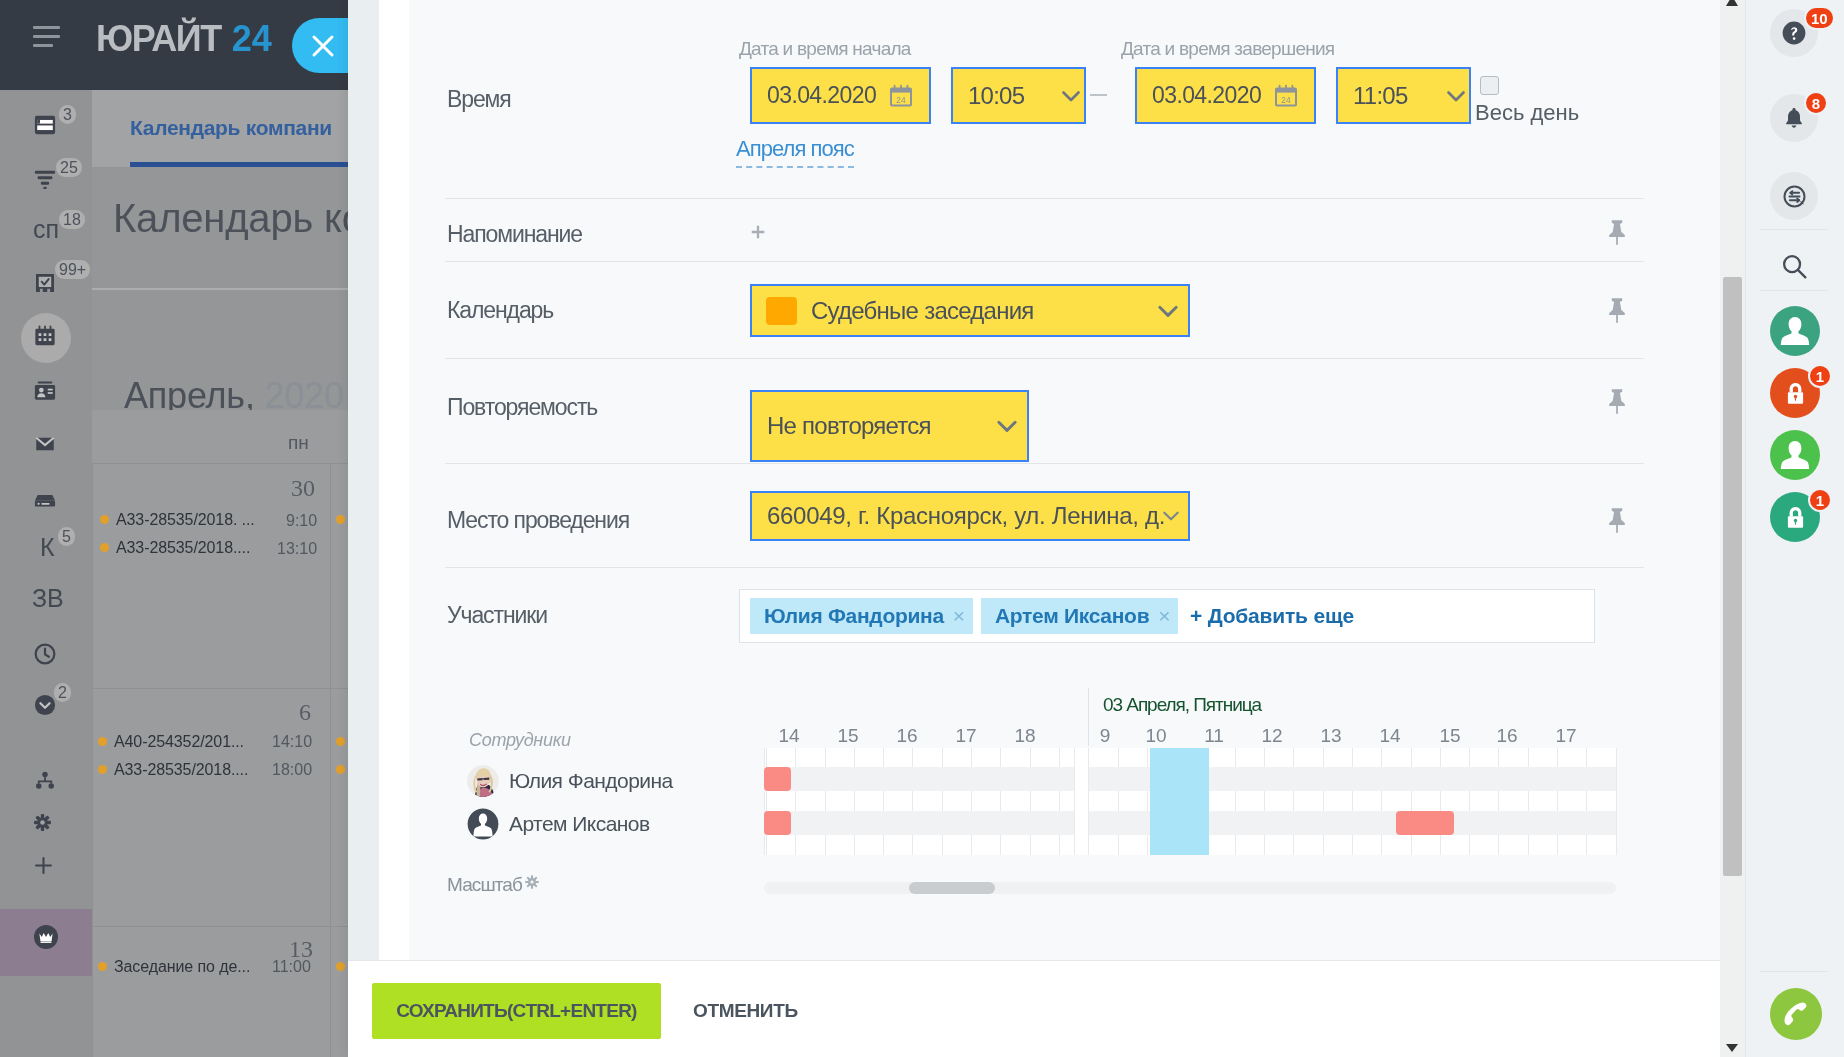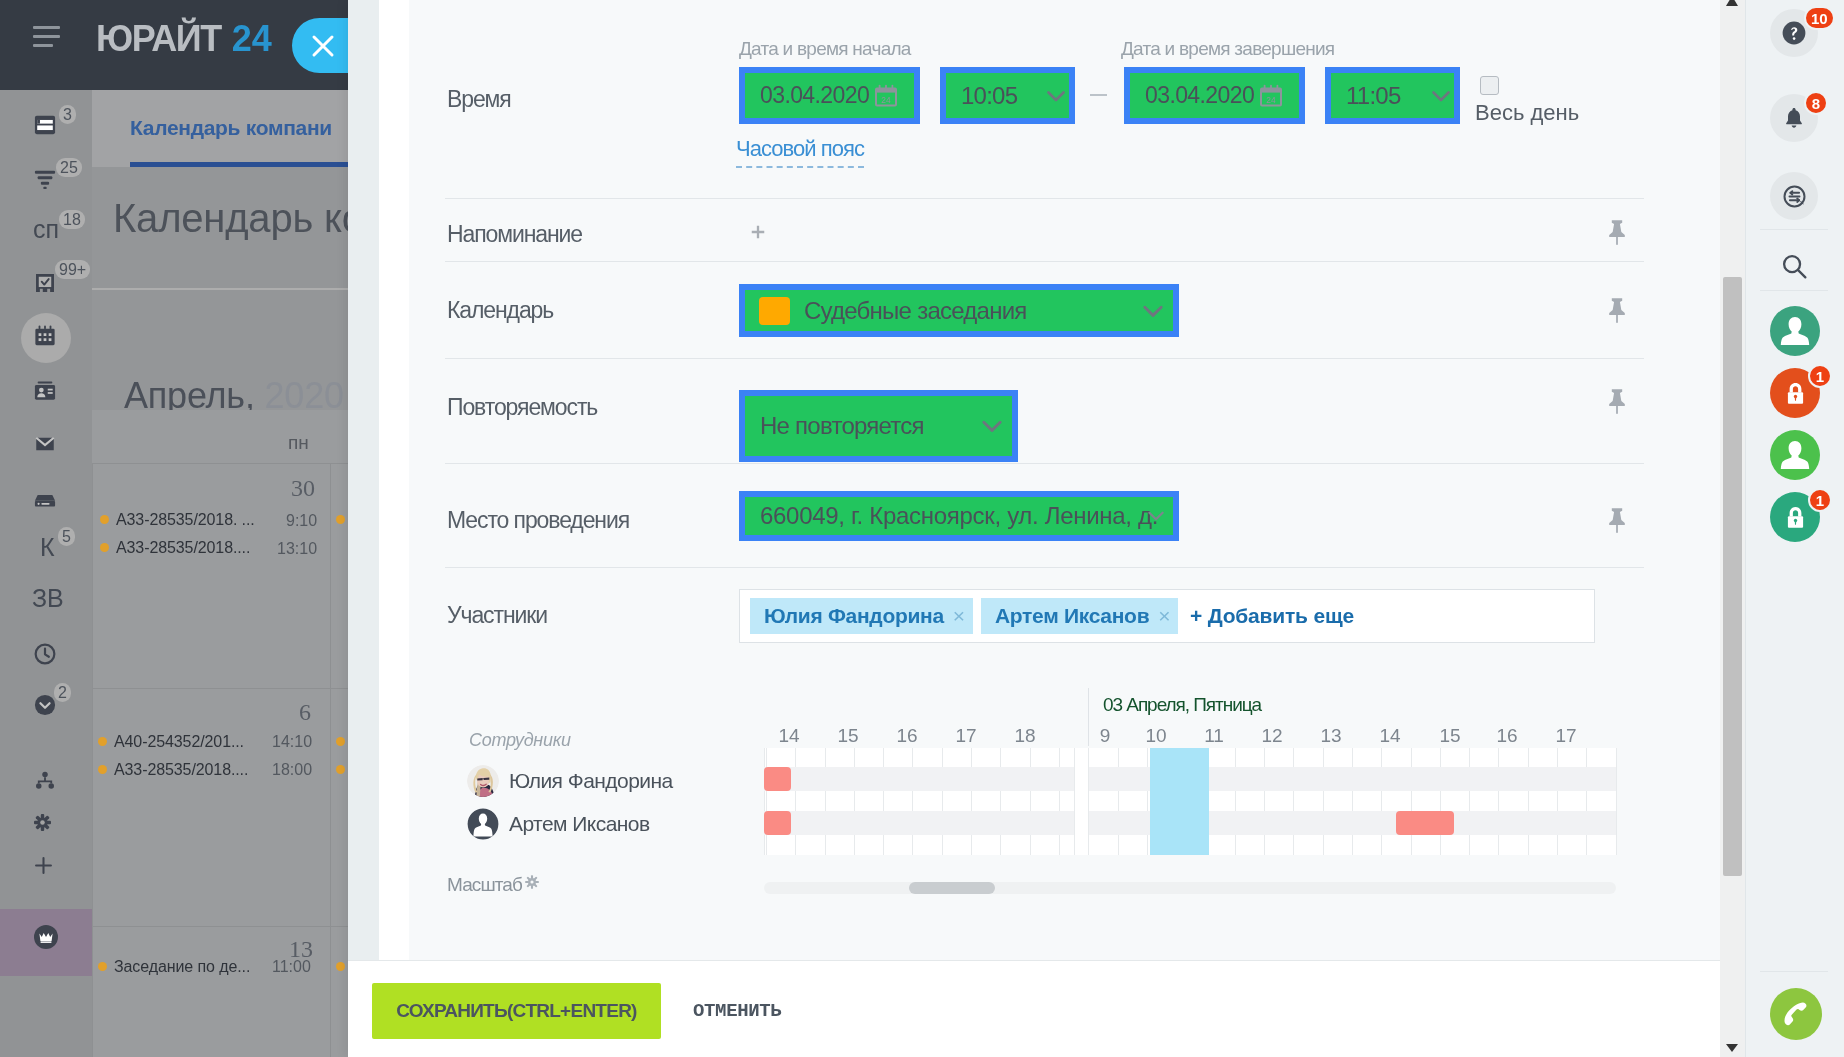--- a/index.html
+++ b/index.html
@@ -51,21 +51,21 @@
   .nav-hl{position:absolute;left:0;width:92px;height:67px;background:#8c7d91;}
 
   
   .modal{position:absolute;left:348px;top:0;width:1372px;height:1057px;background:#fff;box-shadow:-3px 0 10px rgba(0,0,0,0.07);}
   .modal-left{position:absolute;left:0;top:0;width:31px;height:1057px;background:#e9eef0;}
   .modal-body{position:absolute;left:61px;top:0;width:1311px;height:960px;background:#f7f9fa;}
   .row{position:absolute;left:0;width:1311px;}
   .row.sep:before{content:"";position:absolute;left:36px;top:0;width:1199px;height:1px;background:#e2e6e9;}
   .lbl{position:absolute;left:38px;font-size:23px;color:#565e67;line-height:30px;white-space:nowrap;letter-spacing:-1.1px;}
   .cap{position:absolute;font-size:19px;color:#9aa3ab;line-height:22px;white-space:nowrap;letter-spacing:-0.75px;}
-  .field{position:absolute;background:#22c55e;border:6px solid #3b82f6;box-sizing:border-box;height:57px;}
+  .field{position:absolute;background:#fde047;border:2px solid #3b82f6;box-sizing:border-box;height:57px;margin-left:11px;}
   .fv{position:absolute;left:15px;top:0;height:100%;display:flex;align-items:center;font-size:24px;color:#4a5159;white-space:nowrap;}
   .field.date .fv{font-size:23px;letter-spacing:-0.6px;}
   .field.sel .fv{font-size:24px;letter-spacing:-0.75px;}
   .cal-ic{position:absolute;right:16px;top:50%;margin-top:-12px;width:24px;height:24px;}
   .chev{position:absolute;right:8px;top:50%;margin-top:-12px;width:24px;height:24px;}
   .field.tsel .chev{right:2px;width:22px;height:22px;margin-top:-11px;}
   .chev.sm{right:7px;width:20px;height:20px;margin-top:-10px;}
   .dash{position:absolute;left:681px;top:94px;width:17px;height:2px;background:#bcc3c9;font-size:0;}
   .cbx{position:absolute;width:19px;height:19px;border:1px solid #b6bcc2;border-radius:3px;background:#eceff1;box-sizing:border-box;}
   .cbx-lbl{position:absolute;font-size:22px;color:#555d66;line-height:26px;white-space:nowrap;}
@@ -107,21 +107,21 @@
   .scale-thumb{position:absolute;left:145px;top:0;width:86px;height:12px;background:#c9cdd0;border-radius:6px;}
 
   
   .notify{position:absolute;left:348px;top:921px;display:flex;align-items:center;}
   .cbx2{width:19px;height:19px;border:1px solid #b6bcc2;border-radius:3px;background:#eceff1;box-sizing:border-box;margin-left:415px;}
   .notify-lbl{margin-left:11px;font-size:23px;color:#555d66;white-space:nowrap;letter-spacing:-1.15px;}
 
   
   .footer{position:absolute;left:348px;top:960px;width:1372px;height:97px;background:#fff;border-top:1px solid #e4e8ea;}
   .btn-save{position:absolute;left:24px;top:22px;width:289px;height:56px;border:none;border-radius:2px;background:#b0e023;color:#4b5560;font-size:19px;font-weight:bold;letter-spacing:-0.75px;cursor:pointer;font-family:"Liberation Sans",sans-serif;}
-  .btn-cancel{position:absolute;left:339px;top:22px;height:56px;border:none;background:transparent;color:#4b5560;font-size:19px;font-weight:bold;letter-spacing:-0.35px;cursor:pointer;font-family:Liberation Mono, monospace;}
+  .btn-cancel{position:absolute;left:339px;top:22px;height:56px;border:none;background:transparent;color:#4b5560;font-size:19px;font-weight:bold;letter-spacing:-0.35px;cursor:pointer;font-family:Liberation Sans, sans-serif;}
 
   
   .dlg-scroll{position:absolute;left:1720px;top:0;width:25px;height:1057px;background:#eff0f0;}
   .dlg-thumb{position:absolute;left:3px;top:277px;width:19px;height:599px;background:#c0c0c0;border-radius:2px;}
   .dlg-arrow{position:absolute;left:6px;width:0;height:0;border-left:6px solid transparent;border-right:6px solid transparent;}
   .dlg-arrow.up{top:-4px;border-bottom:10px solid #333;}
   .dlg-arrow.down{bottom:5px;border-top:8px solid #333;}
 
   
   .rpanel{position:absolute;left:1745px;top:0;width:99px;height:1057px;background:#eef2f4;border-left:1px solid #e0e6e9;}
@@ -379,21 +379,21 @@
       <div class="field sel tsel" style="left:916px;top:67px;width:135px">
         <span class="fv">11:05</span>
         <svg class="chev" viewBox="0 0 24 24">
               <path d="M3.8 8.2L12 16.4l8.2-8.2" fill="none" stroke="#6e767f" stroke-width="2.9" stroke-linecap="round" stroke-linejoin="round"></path>
             </svg>
       </div>
 
       <div class="cbx" style="left:1071px;top:76px"></div>
       <div class="cbx-lbl" style="left:1066px;top:100px">Весь день</div>
 
-      <div class="tzlink"><span>Часовой пояс</span></div>
+      <div class="tzlink"><span>Апреля пояс</span></div>
     </div>
 
     <div class="row sep" style="top:261px;height:97px">
       <div class="lbl" style="top:34px">Календарь</div>
       <div class="field sel" style="left:330px;top:23px;width:440px;height:53px">
         <span class="swatch"></span>
         <span class="fv" style="left:59px">Судебные заседания</span>
         <svg class="chev" viewBox="0 0 24 24">
               <path d="M3.8 8.2L12 16.4l8.2-8.2" fill="none" stroke="#6e767f" stroke-width="2.9" stroke-linecap="round" stroke-linejoin="round"></path>
             </svg>

